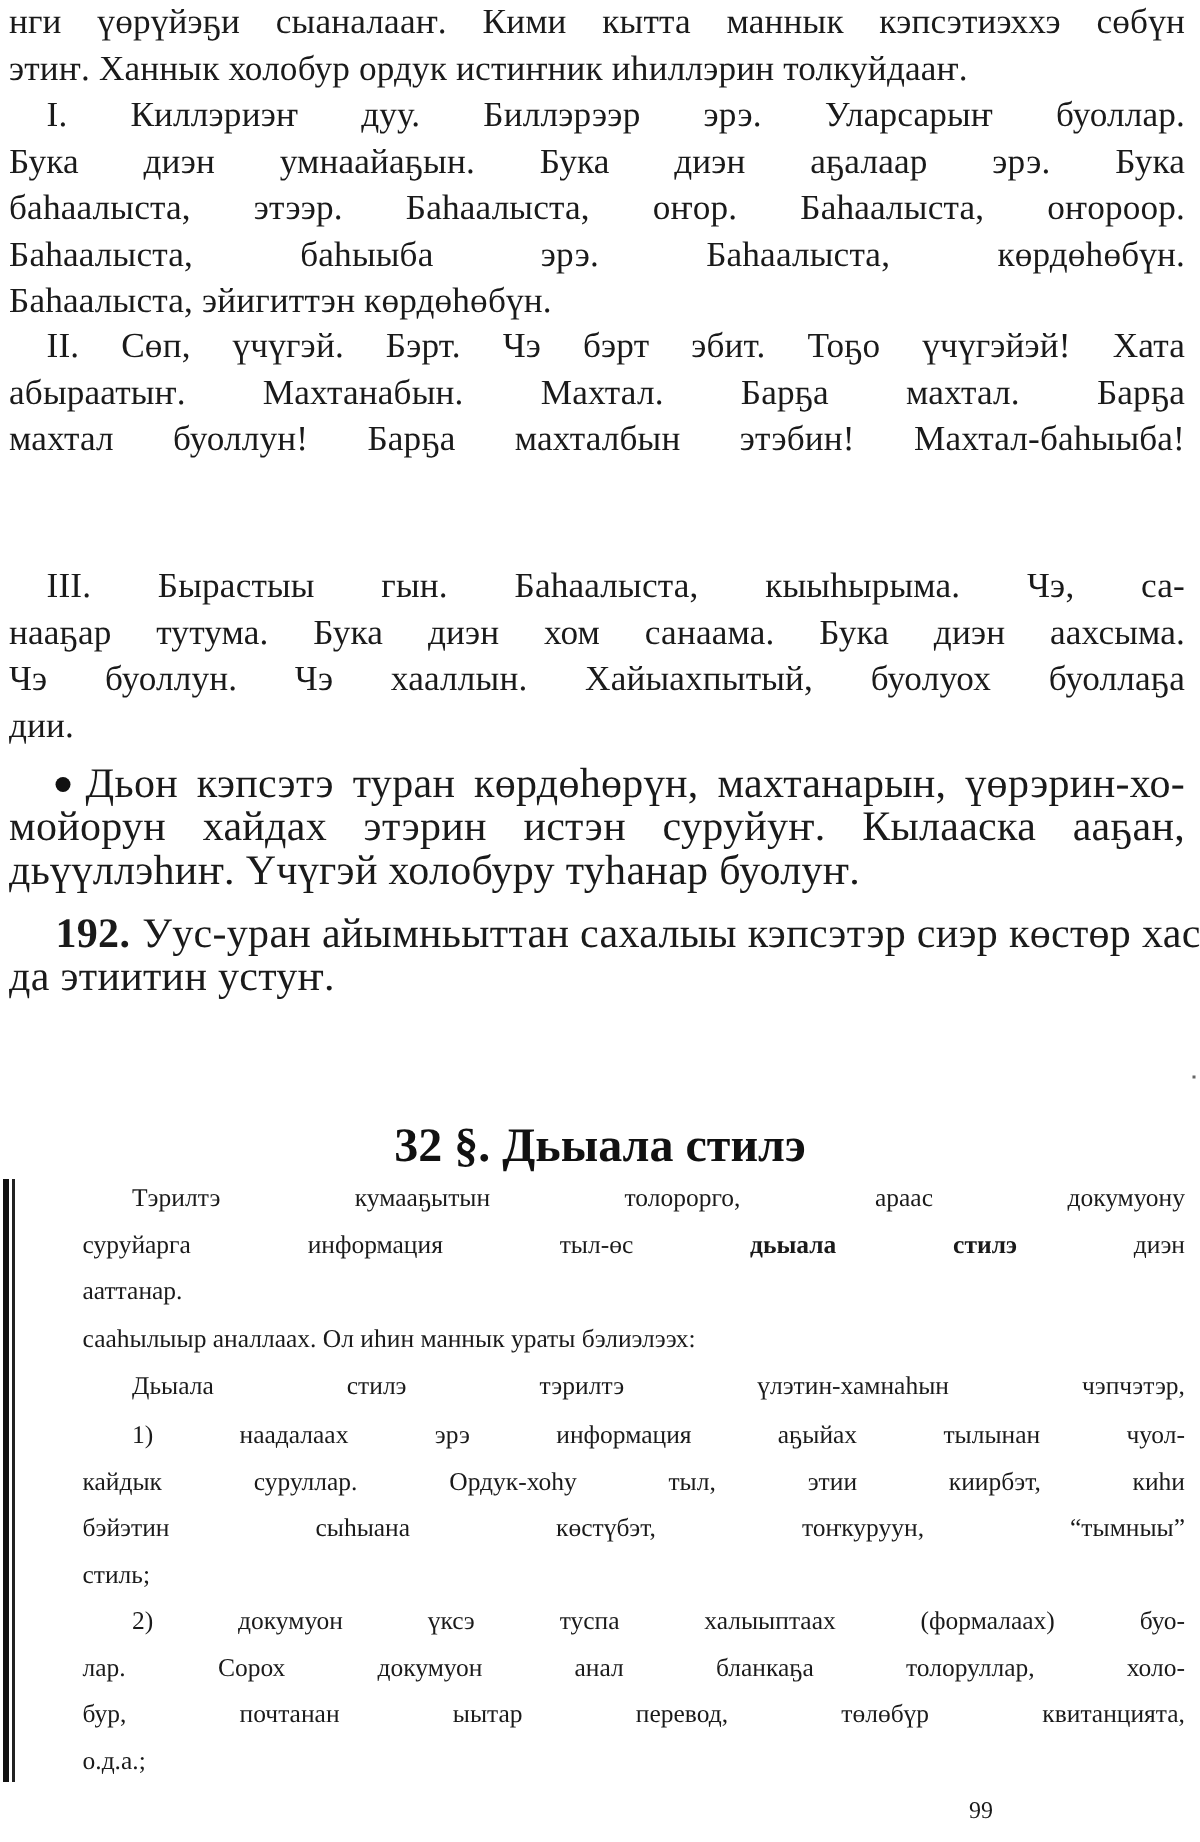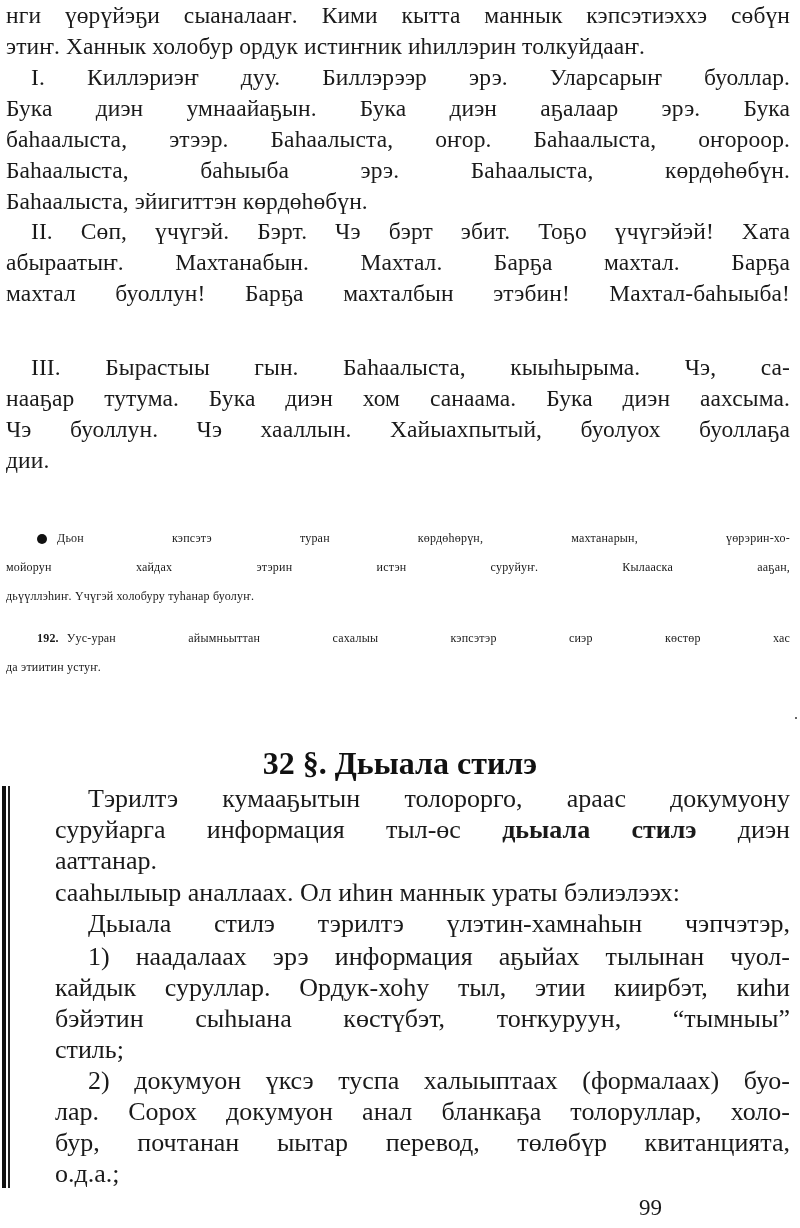--- a/index.html
+++ b/index.html
@@ -38,23 +38,22 @@
       text-align-last: justify;
     }
     .line.last {
       text-align-last: left;
     }
 
     .small-block {
       position: absolute;
       left: 6px;
       width: 784px;
-      font-size: 12px;
+      font-size: 28px;
       line-height: 29px;
-      margin-top: 16px;
     }
     .small-block .line { letter-spacing: 0.2px; }
 
     .bullet-dot {
       display: inline-block;
       width: 10px;
       height: 10px;
       border-radius: 50%;
       background: #111;
       margin-left: 31px;
@@ -90,30 +89,30 @@
       left: 8px;
       top: 786px;
       width: 1.5px;
       height: 402px;
       background: #222;
     }
     .section-body {
       position: absolute;
       left: 55px;
       width: 735px;
-      font-size: 26px;
+      font-size: 17px;
       line-height: 31px;
     }
     .bold { font-weight: bold; }
 
     .page-number {
       position: absolute;
       right: 10px;
       top: 1196px;
-      font-size: 23px;
+      font-size: 16px;
       line-height: 24px;
     }
     .tick-mark {
       position: absolute;
       left: 795px;
       top: 717px;
       width: 2px;
       height: 2px;
       background: #666;
     }
@@ -135,21 +134,21 @@
     <span class="line">Баһаалыста, баһыыба эрэ. Баһаалыста, көрдөһөбүн.</span>
     <span class="line last">Баһаалыста, эйигиттэн көрдөһөбүн.</span>
   </div>
 
   <div class="block" style="top:216px;">
     <span class="line" style="padding-left:25px;">II. Сөп, үчүгэй. Бэрт. Чэ бэрт эбит. Тоҕо үчүгэйэй! Хата</span>
     <span class="line">абыраатыҥ. Махтанабын. Махтал. Барҕа махтал. Барҕа</span>
     <span class="line">махтал буоллун! Барҕа махталбын этэбин! Махтал-баһыыба!</span>
   </div>
 
-  <div class="block" style="top:352px;">
+  <div class="block" style="top:376px;">
     <span class="line" style="padding-left:25px;">III. Бырастыы гын. Баһаалыста, кыыһырыма. Чэ, са-</span>
     <span class="line">нааҕар тутума. Бука диэн хом санаама. Бука диэн аахсыма.</span>
     <span class="line">Чэ буоллун. Чэ хааллын. Хайыахпытый, буолуох буоллаҕа</span>
     <span class="line last">дии.</span>
   </div>
 
   <div class="small-block" style="top:508px;">
     <span class="line" style="display:flex;align-items:center;">
       <span class="bullet-dot" style="margin-left:31px;flex:0 0 auto;"></span>
       <span style="flex:1 1 auto;text-align:justify;text-align-last:justify;">Дьон кэпсэтэ туран көрдөһөрүн, махтанарын, үөрэрин-хо-</span>

